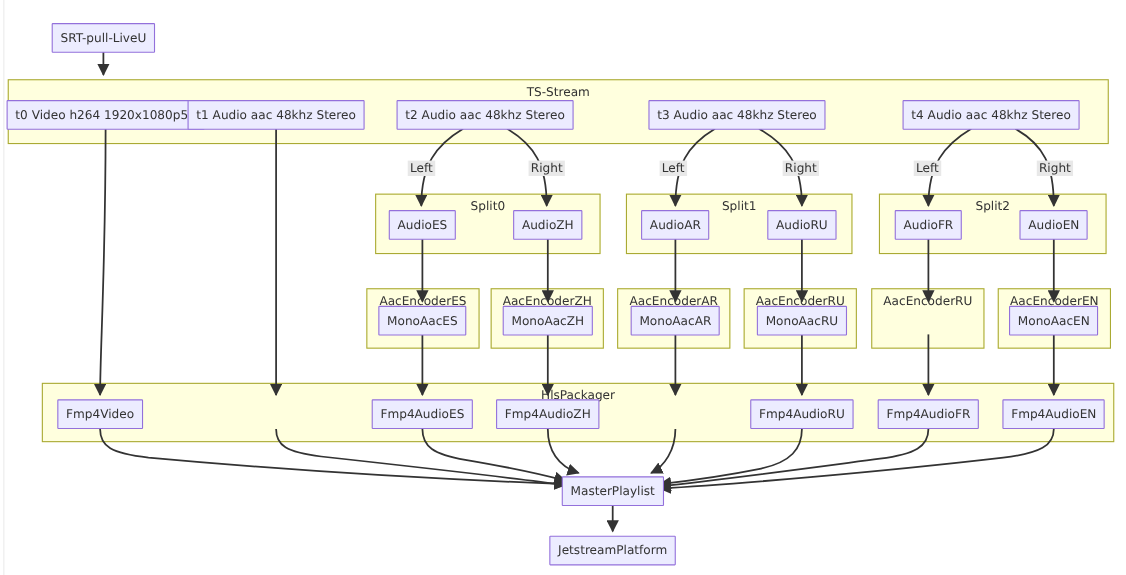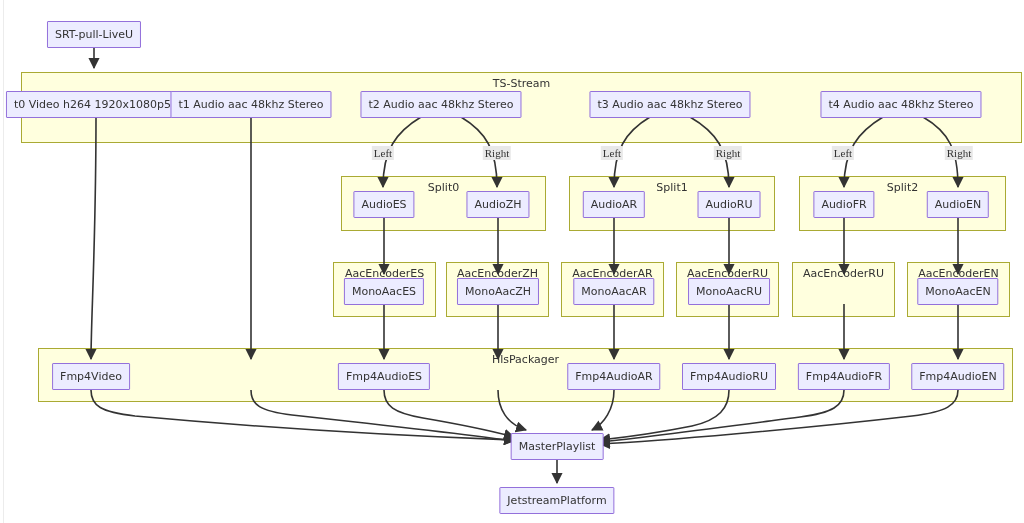--- a/index.html
+++ b/index.html
@@ -27,30 +27,30 @@
     background:var(--node-fill,#ECECFF);
     border:1px solid var(--node-border,#9370DB);
     border-radius:1px;
     padding:5px 7px;font-size:11px;line-height:15px;white-space:nowrap;
     z-index:3;color:var(--text,#333);text-align:center;box-sizing:border-box;
   }
   .elabel{
     position:absolute;transform:translate(-50%,-50%);
     background:var(--edge-label-bg,#e8e8e8);
     padding:0 2px;font-size:11px;line-height:14px;white-space:nowrap;
-    z-index:4;color:var(--text,#333);font-family:Liberation Serif, serif;
+    z-index:4;color:var(--text,#333);
   }
 </style>
 </head>
 <body>
 
 <div class="canvas">
   <div class="page-edge"></div>
 
-  <div class="sg" style="left:21px;top:72px;width:1001px;height:71px">
+  <div class="sg" style="left:7px;top:72px;width:1001px;height:59px">
     <span class="sg-label">TS-Stream</span>
   </div>
   <div class="sg" style="left:341px;top:176px;width:205px;height:55px">
     <span class="sg-label">Split0</span>
   </div>
   <div class="sg" style="left:569px;top:176px;width:206px;height:55px">
     <span class="sg-label">Split1</span>
   </div>
   <div class="sg" style="left:799px;top:176px;width:207px;height:55px">
     <span class="sg-label">Split2</span>
@@ -130,21 +130,21 @@
   <div class="node" style="left:958px;top:191px">AudioEN</div>
 
   <div class="node" style="left:384px;top:278px">MonoAacES</div>
   <div class="node" style="left:498px;top:278px">MonoAacZH</div>
   <div class="node" style="left:614px;top:278px">MonoAacAR</div>
   <div class="node" style="left:729px;top:278px">MonoAacRU</div>
   <div class="node" style="left:958px;top:278px">MonoAacEN</div>
 
   <div class="node" style="left:91px;top:363px">Fmp4Video</div>
   <div class="node" style="left:384px;top:363px">Fmp4AudioES</div>
-  <div class="node" style="left:614px;top:363px">Fmp4AudioAR</div>
+  <div class="node" style="left:498px;top:363px">Fmp4AudioZH</div>
   <div class="node" style="left:729px;top:363px">Fmp4AudioRU</div>
   <div class="node" style="left:844px;top:363px">Fmp4AudioFR</div>
   <div class="node" style="left:958px;top:363px">Fmp4AudioEN</div>
 
   <div class="node" style="left:557px;top:487px">JetstreamPlatform</div>
   <div class="node" style="left:557px;top:433px">MasterPlaylist</div>
 
   <span class="elabel" style="left:383px;top:153px">Left</span>
   <span class="elabel" style="left:497px;top:153px">Right</span>
   <span class="elabel" style="left:612px;top:153px">Left</span>

